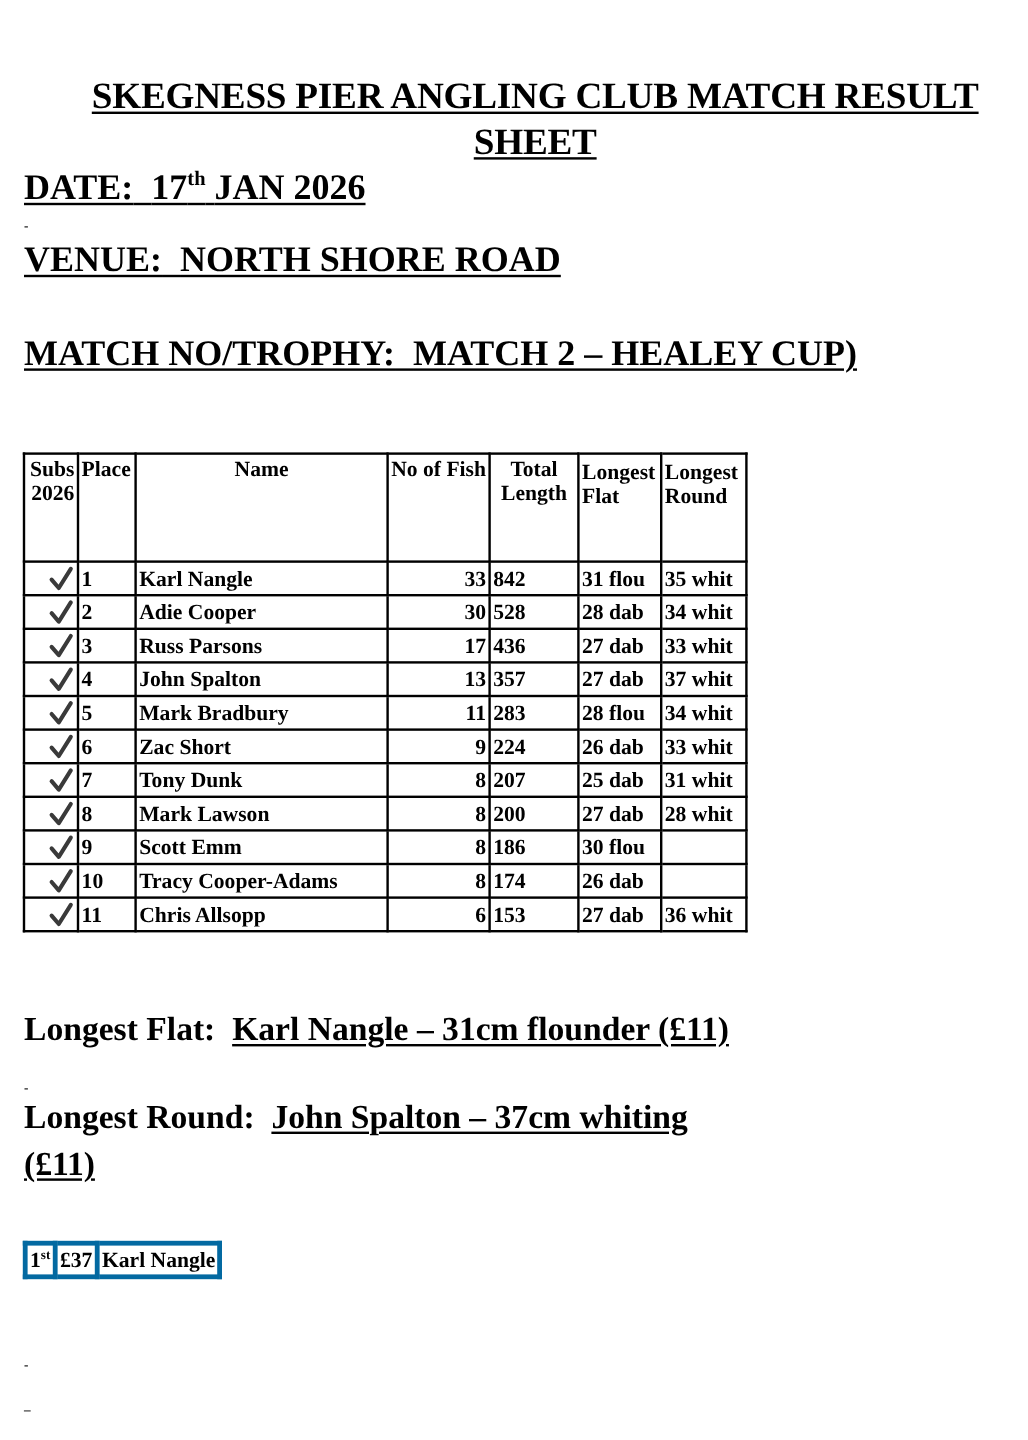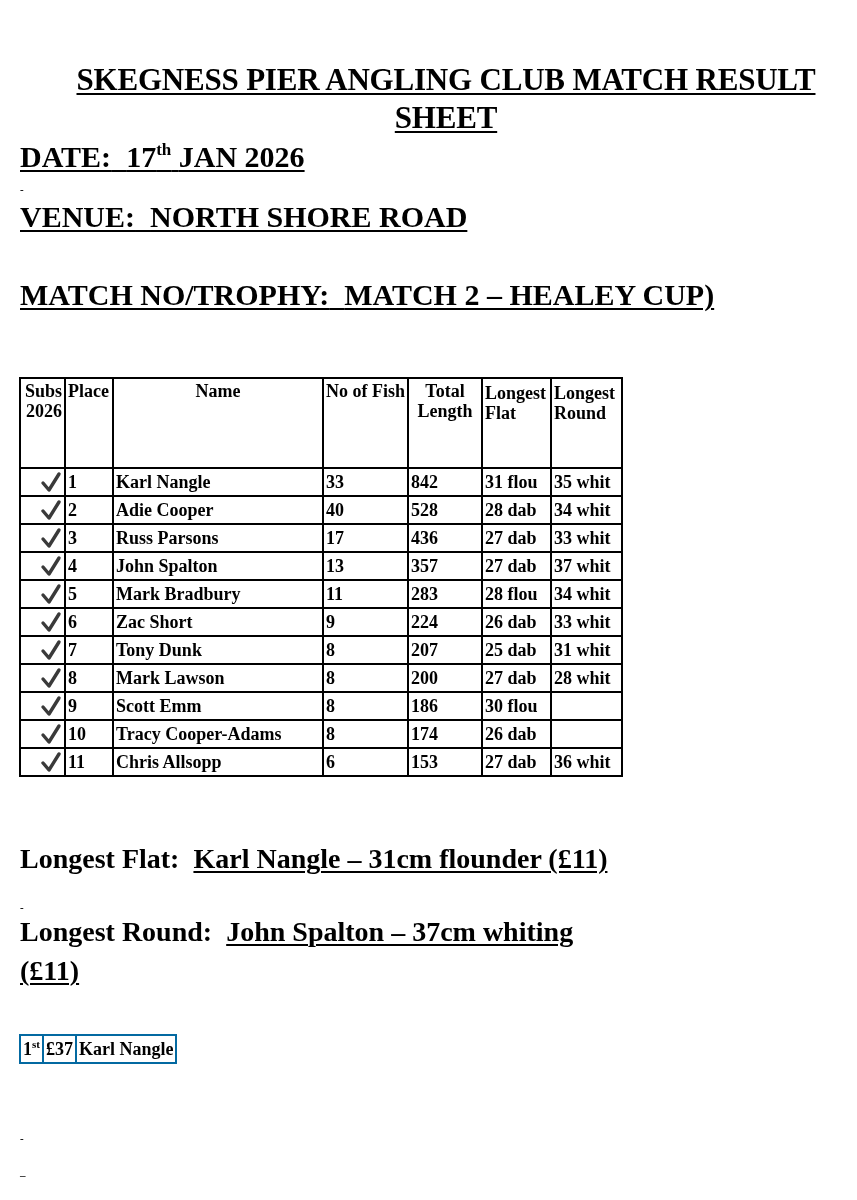--- a/index.html
+++ b/index.html
@@ -22,33 +22,33 @@
   table.results td, table.results th {
     border: 2px solid #000; padding: 0 2px; font-weight: bold;
     font-size: 18px; line-height: 20px; vertical-align: middle;
     box-sizing: border-box; white-space: nowrap;
   }
   table.results thead th { vertical-align: top; height: 90px; padding-top: 2px; }
   table.results tbody td { height: 28px; }
   .c-subs { width: 45px; text-align: right; }
   .c-place { width: 48px; text-align: left; }
   .c-name { width: 210px; text-align: left; }
-  .c-fish { width: 73px; text-align: left; }
+  .c-fish { width: 73px; text-align: right; }
   .c-len { width: 74px; text-align: left; }
   .c-flat { width: 69px; text-align: left; }
   .c-round { width: 71px; text-align: left; }
   th.c-name { text-align: center; font-size: 18px; }
   th.small { font-size: 14px; line-height: 17px; }
   th.c-len { text-align: center; }
   td.c-place { font-size: 15px; vertical-align: top; padding-top: 3px; }
   .check { display: inline-block; width: 22px; height: 22px; vertical-align: middle; }
   .prize { font-weight: bold; font-size: 28px; line-height: 34px; left: 20px; white-space: nowrap; }
   table.prizes { left: 19px; top: 1034px; }
   table.prizes td {
-    border: 2px solid #0369a1; padding: 0 2px; font-weight: bold; font-size: 18px;
+    border: 4px solid #0369a1; padding: 0 2px; font-weight: bold; font-size: 18px;
     line-height: 24px; height: 28px; box-sizing: border-box; white-space: nowrap;
   }
   table.prizes sup { font-size: 11px; vertical-align: 7px; line-height: 0; }
 </style>
 </head>
 <body>
 
 <div class="abs title" style="top:62px;">
   <span class="u">SKEGNESS PIER ANGLING CLUB MATCH RESULT</span>
 </div>
@@ -92,21 +92,21 @@
         <td class="c-len">842</td>
         <td class="c-flat">31 flou</td>
         <td class="c-round">35 whit</td>
       </tr>
       <tr>
         <td class="c-subs"><svg class="check" viewBox="0 0 22 22">
             <path d="M3 12 L9 19 L19 3" fill="none" stroke="#3a3a3a" stroke-width="3.4" stroke-linecap="round" stroke-linejoin="round"></path>
           </svg></td>
         <td class="c-place">2</td>
         <td class="c-name">Adie Cooper</td>
-        <td class="c-fish">40</td>
+        <td class="c-fish">30</td>
         <td class="c-len">528</td>
         <td class="c-flat">28 dab</td>
         <td class="c-round">34 whit</td>
       </tr>
       <tr>
         <td class="c-subs"><svg class="check" viewBox="0 0 22 22">
             <path d="M3 12 L9 19 L19 3" fill="none" stroke="#3a3a3a" stroke-width="3.4" stroke-linecap="round" stroke-linejoin="round"></path>
           </svg></td>
         <td class="c-place">3</td>
         <td class="c-name">Russ Parsons</td>

